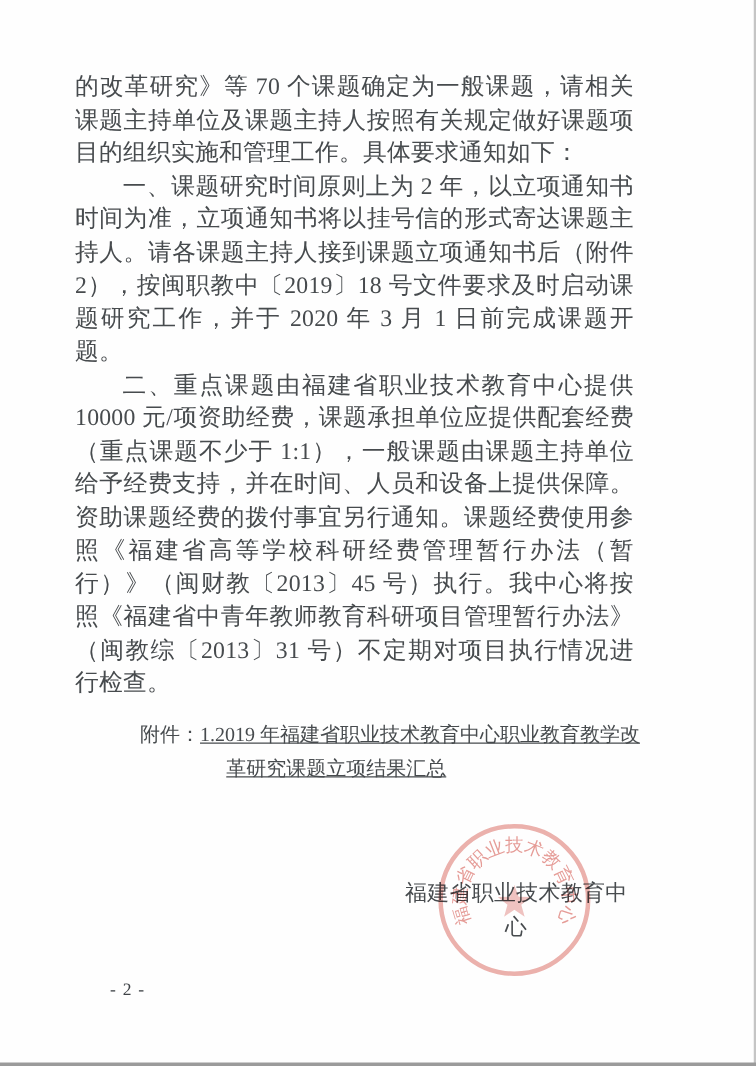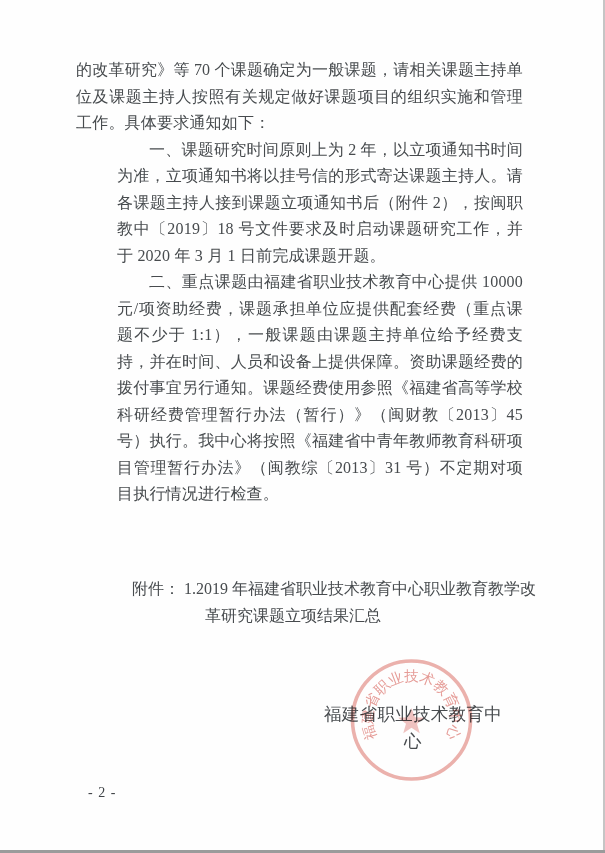--- a/index.html
+++ b/index.html
@@ -8,36 +8,36 @@
     width:605px;height:853px;
     background:#fefefe;
     overflow:hidden;
     font-family:"Liberation Serif","DejaVu Serif",serif;
     color:#474b4e;
   }
   .edge-right{position:absolute;top:0;right:0;width:2px;height:100%;background:#c5c5c5;}
   .edge-bottom{position:absolute;left:0;bottom:0;width:100%;height:3px;background:#9b9b9b;}
 
   .body-text{
-    position:absolute;left:76px;top:57px;width:447px;
-    font-size:16px;line-height:26.5px;
+    position:absolute;left:60px;top:57px;width:447px;
+    font-size:19px;line-height:26.5px;
     text-align:justify;text-justify:inter-character;
     letter-spacing:0.2px;
   }
   .para{margin:0;}
-  .para.ind{text-indent:2em;margin-left:41px;}
+  .para.ind{text-indent:2em;}
 
   .attachments{
-    position:absolute;left:132px;top:576px;width:410px;
+    position:absolute;left:112px;top:576px;width:410px;
     font-size:16px;line-height:26.5px;
-    display:flex;align-items:flex-start;justify-content:space-between;
+    display:flex;align-items:flex-start;
   }
   .att-label{flex:0 0 48px;white-space:nowrap;}
   .att-items{width:358px;}
-  .att-item{padding-left:21px;text-indent:-21px;}
+  .att-item{padding-left:21px;text-indent:-21px;text-decoration:underline;}
 
   .signature{
     position:absolute;left:323px;top:701px;width:180px;
     text-align:center;font-size:17.5px;line-height:27px;
     letter-spacing:0.3px;
   }
 
   .page-number{
     position:absolute;left:88px;top:785px;
     font-size:14px;letter-spacing:1px;color:#3e4246;

